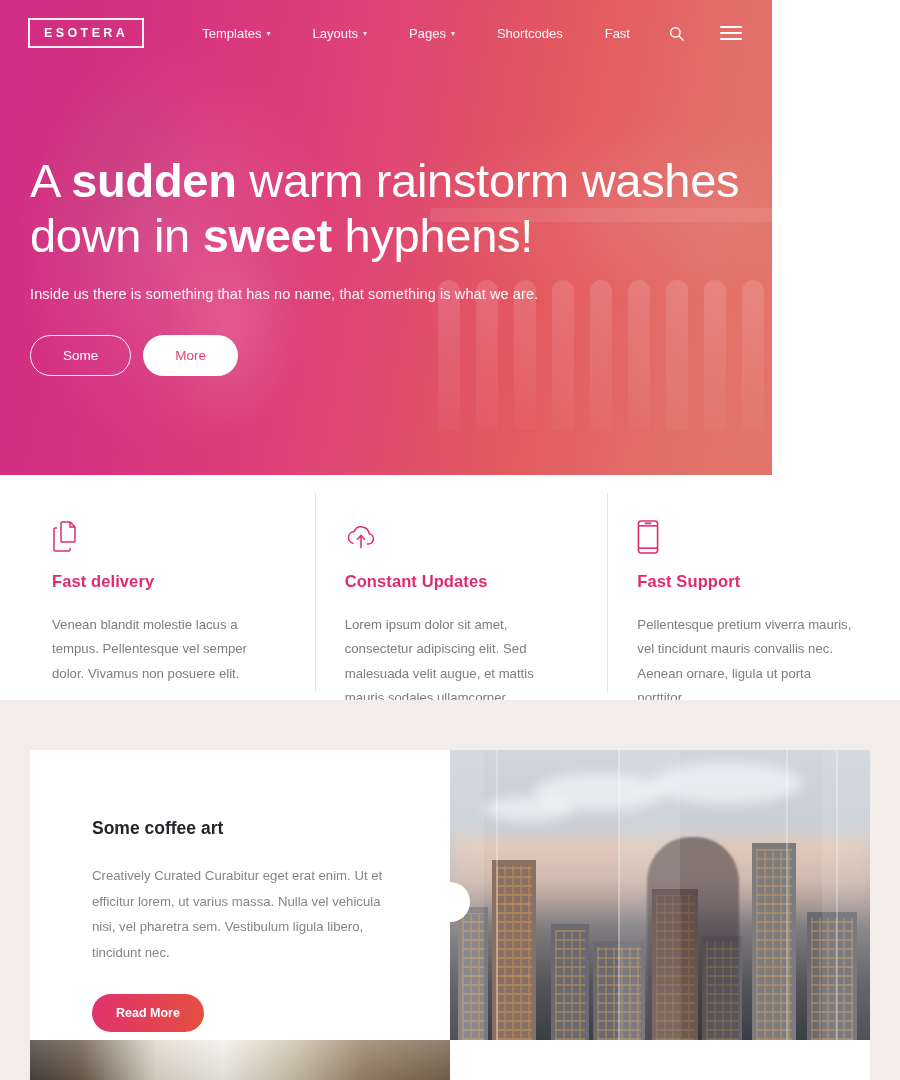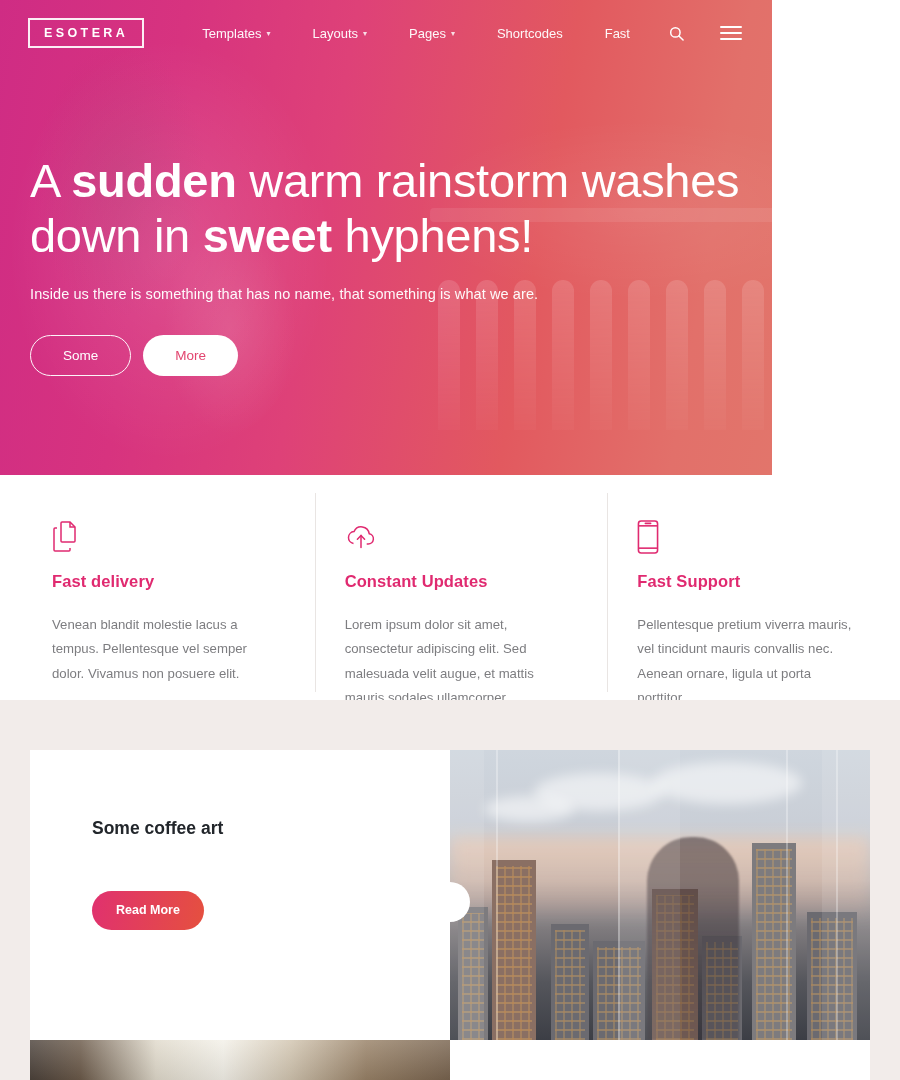--- a/index.html
+++ b/index.html
@@ -256,20 +256,21 @@
       <div class="f-body">Pellentesque pretium viverra mauris, vel tincidunt mauris convallis nec. Aenean ornare, ligula ut porta porttitor.</div>
     </div>
 
   </section>
 
   <section class="portfolio">
 
     <div class="row">
       <div class="card-text">
         <h2 class="c-title">Some coffee art</h2>
+        <p class="c-body">Creatively Curated Curabitur eget erat enim. Ut et efficitur lorem, ut varius massa. Nulla vel vehicula nisi, vel pharetra sem. Vestibulum ligula libero, tincidunt nec.</p>
         <button class="btn-read">Read More</button>
       </div>
 
       <div class="card-img">
         <div class="circle-btn"></div>
         <div class="cityscape">
           <div class="cloud" style="left:20%; top:8%; width:130px; height:38px;"></div>
           <div class="cloud" style="left:48%; top:4%; width:150px; height:42px;"></div>
           <div class="cloud" style="left:8%;  top:16%; width:90px;  height:26px;"></div>
           <div class="sky-glow"></div>

